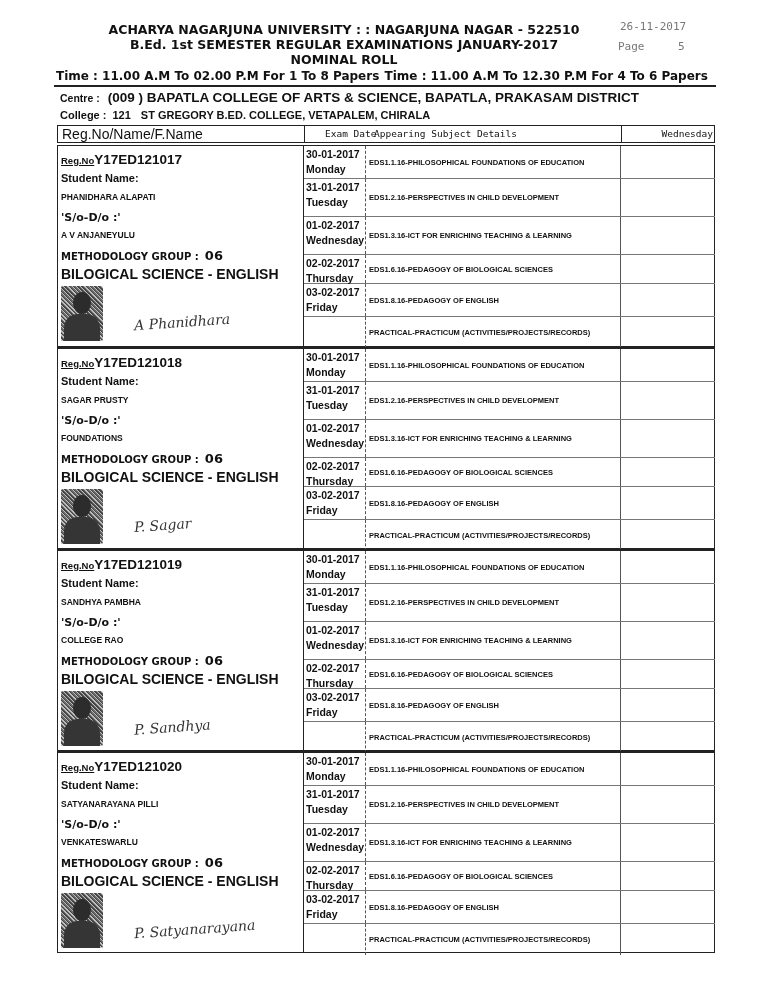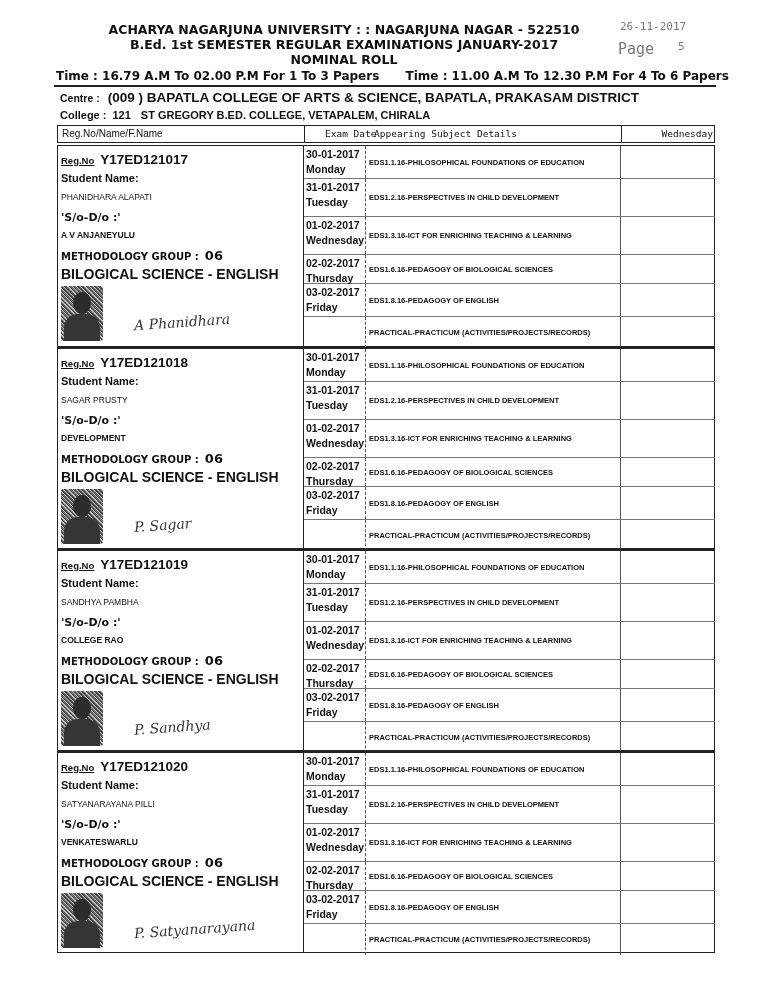--- a/index.html
+++ b/index.html
@@ -2,45 +2,45 @@
 <html><head>
 <meta charset="utf-8">
 <style>
   html, body { margin:0; padding:0; background:#ffffff; }
   body { width:768px; height:997px; position:relative; overflow:hidden; color:#111; font-family:"Liberation Sans", sans-serif; }
   .hdr { position:absolute; left:0; width:768px; text-align:center; font-family:"DejaVu Sans", sans-serif; font-weight:bold; color:#111; }
   .h1 { top:22px; left:-40px; font-size:12.5px; }
   .h2 { top:37px; left:-40px; font-size:12.5px; }
   .h3 { top:52px; left:-40px; font-size:12.5px; }
   .timeline { position:absolute; top:69px; left:56px; font-family:"DejaVu Sans", sans-serif; font-weight:bold; font-size:12px; white-space:nowrap; }
-  .timeline span + span { margin-left:22px;text-align:right; }
+  .timeline span + span { margin-left:1px;text-align:right; }
   .hrline { position:absolute; top:85px; left:54px; width:662px; height:2px; background:#222; }
   .printdate { position:absolute; top:20px; left:620px; font-family:"DejaVu Sans Mono", monospace; font-size:11px; color:#777; }
-  .pagelbl { position:absolute; top:40px; left:618px; font-family:"DejaVu Sans Mono", monospace; font-size:15px; color:#777; }
+  .pagelbl { position:absolute; top:40px; left:618px; font-family:"DejaVu Sans Mono", monospace; font-size:11px; color:#777; }
   .pagenum { position:absolute; top:40px; left:678px; font-family:"DejaVu Sans Mono", monospace; font-size:11px; color:#777; }
   .centre { position:absolute; top:90px; left:60px; font-size:13.5px; font-weight:bold; white-space:nowrap;text-align:right; }
   .centre .lbl { font-size:10.5px; margin-right:8px; }
   .college { position:absolute; top:109px; left:60px; font-size:11px; font-weight:bold; white-space:nowrap; }
   .college .lbl { margin-right:6px; }
   .college .code { margin-right:10px; }
   .colhead { position:absolute; top:125px; left:57px; width:658px; height:18px; border:1px solid #222; box-sizing:border-box; }
-  .colhead div { position:absolute; top:0; height:16px; line-height:16px; font-size:10px; }
+  .colhead div { position:absolute; top:0; height:16px; line-height:16px; font-size:14px; }
   .ch-reg { left:4px; font-family:"Liberation Sans", sans-serif; }
   .ch-date { left:246px; width:60px; border-left:1px solid #222; padding-left:20px; font-family:"DejaVu Sans Mono", monospace; font-size:9.5px !important; }
   .ch-subj { left:316px; font-family:"DejaVu Sans Mono", monospace; font-size:9.5px !important; }
   .ch-sign { left:563px; width:94px; border-left:1px solid #222; text-align:right; padding-right:2px; box-sizing:border-box; font-family:"DejaVu Sans Mono", monospace; font-size:9.5px !important; }
   .records { position:absolute; top:145px; left:57px; width:658px; }
   .rec { position:relative; height:202px; border:1px solid #222; box-sizing:border-box; margin-bottom:0; }
   .rec + .rec { border-top:2px solid #222; }
   .left { position:absolute; left:0; top:0; width:245px; height:100%; }
   .regline { position:absolute; top:4px; left:3px; white-space:nowrap; }
-  .reglbl { font-size:9.5px; font-weight:bold; text-decoration:underline; margin-right:6px; }
+  .reglbl { font-size:9.5px; font-weight:bold; text-decoration:underline; margin-right:0; }
   .regno { font-size:13.5px; font-weight:bold; }
   .snlbl { position:absolute; top:26px; left:3px; font-size:11px; font-weight:bold; }
-  .sname { position:absolute; top:46px; left:3px; font-size:8.5px; font-weight:normal; }
+  .sname { position:absolute; top:46px; left:3px; font-size:8.5px; font-weight:bold; }
   .sodo { position:absolute; top:65px; left:3px; font-size:11px; font-weight:bold; font-family:"DejaVu Sans", sans-serif; }
   .fname { position:absolute; top:84px; left:3px; font-size:8.5px; font-weight:bold; }
   .mglbl { position:absolute; top:102px; left:3px; font-size:10px; font-weight:bold; font-family:"DejaVu Sans", sans-serif; white-space:nowrap; }
   .mgnum { font-size:13px; margin-left:6px; }
   .subjgrp { position:absolute; top:120px; left:3px; font-size:14px; font-weight:bold; white-space:nowrap; }
   .photo { position:absolute; top:140px; left:3px; width:42px; height:55px; background:repeating-linear-gradient(45deg,#6a6a6a 0 1px,#bdbdbd 1px 2px,#444 2px 3px); border-radius:2px; }
   .photo .head { position:absolute; left:12px; top:6px; width:18px; height:22px; border-radius:50%; background:#2c2c2c; }
   .photo .body { position:absolute; left:3px; top:28px; width:36px; height:27px; border-radius:14px 14px 0 0; background:#353535; }
   .sig { position:absolute; top:168px; left:76px; font-family:"DejaVu Serif", serif; font-style:italic; font-size:14px; color:#333; transform:rotate(-4deg); }
   .right { position:absolute; left:245px; top:0; width:411px; height:100%; border-left:1px solid #222; }
@@ -55,21 +55,21 @@
 </head>
 <body>
 
 <div class="hdr h1">ACHARYA NAGARJUNA UNIVERSITY : : NAGARJUNA NAGAR - 522510</div>
 <div class="hdr h2">B.Ed. 1st SEMESTER REGULAR EXAMINATIONS JANUARY-2017</div>
 <div class="hdr h3">NOMINAL ROLL</div>
 <div class="printdate">26-11-2017</div>
 <div class="pagelbl">Page</div>
 <div class="pagenum">5</div>
 <div class="timeline">
-  <span>Time : 16.79 A.M To 02.00 P.M For 1 To 3 Papers</span>
+  <span>Time : 11.00 A.M To 02.00 P.M For 1 To 8 Papers</span>
   <span>Time : 11.00 A.M To 12.30 P.M For 4 To 6 Papers</span>
 </div>
 <div class="hrline"></div>
 
 <div class="centre">
   <span class="lbl">Centre :</span><span>(009 ) BAPATLA COLLEGE OF ARTS &amp; SCIENCE, BAPATLA, PRAKASAM DISTRICT</span>
 </div>
 <div class="college">
   <span class="lbl">College :</span><span class="code">121</span><span>ST GREGORY B.ED. COLLEGE, VETAPALEM, CHIRALA</span>
 </div>
@@ -147,21 +147,21 @@
     <div class="sigcell"></div>
   </div>
       </div>
   </div>
     <div class="rec">
     <div class="left">
       <div class="regline"><span class="reglbl">Reg.No</span><span class="regno">Y17ED121018</span></div>
       <div class="snlbl">Student Name:</div>
       <div class="sname">SAGAR PRUSTY</div>
       <div class="sodo">'S/o-D/o :'</div>
-      <div class="fname">DEVELOPMENT</div>
+      <div class="fname">FOUNDATIONS</div>
       <div class="mglbl"><span>METHODOLOGY GROUP :</span><span class="mgnum">06</span></div>
       <div class="subjgrp">BILOGICAL SCIENCE - ENGLISH</div>
       <div class="photo">
           <div class="head"></div>
           <div class="body"></div>
         </div>
       <div class="sig">P. Sagar</div>
     </div>
     <div class="right">
         <div class="row" style="top: 0px; height: 33px;">

